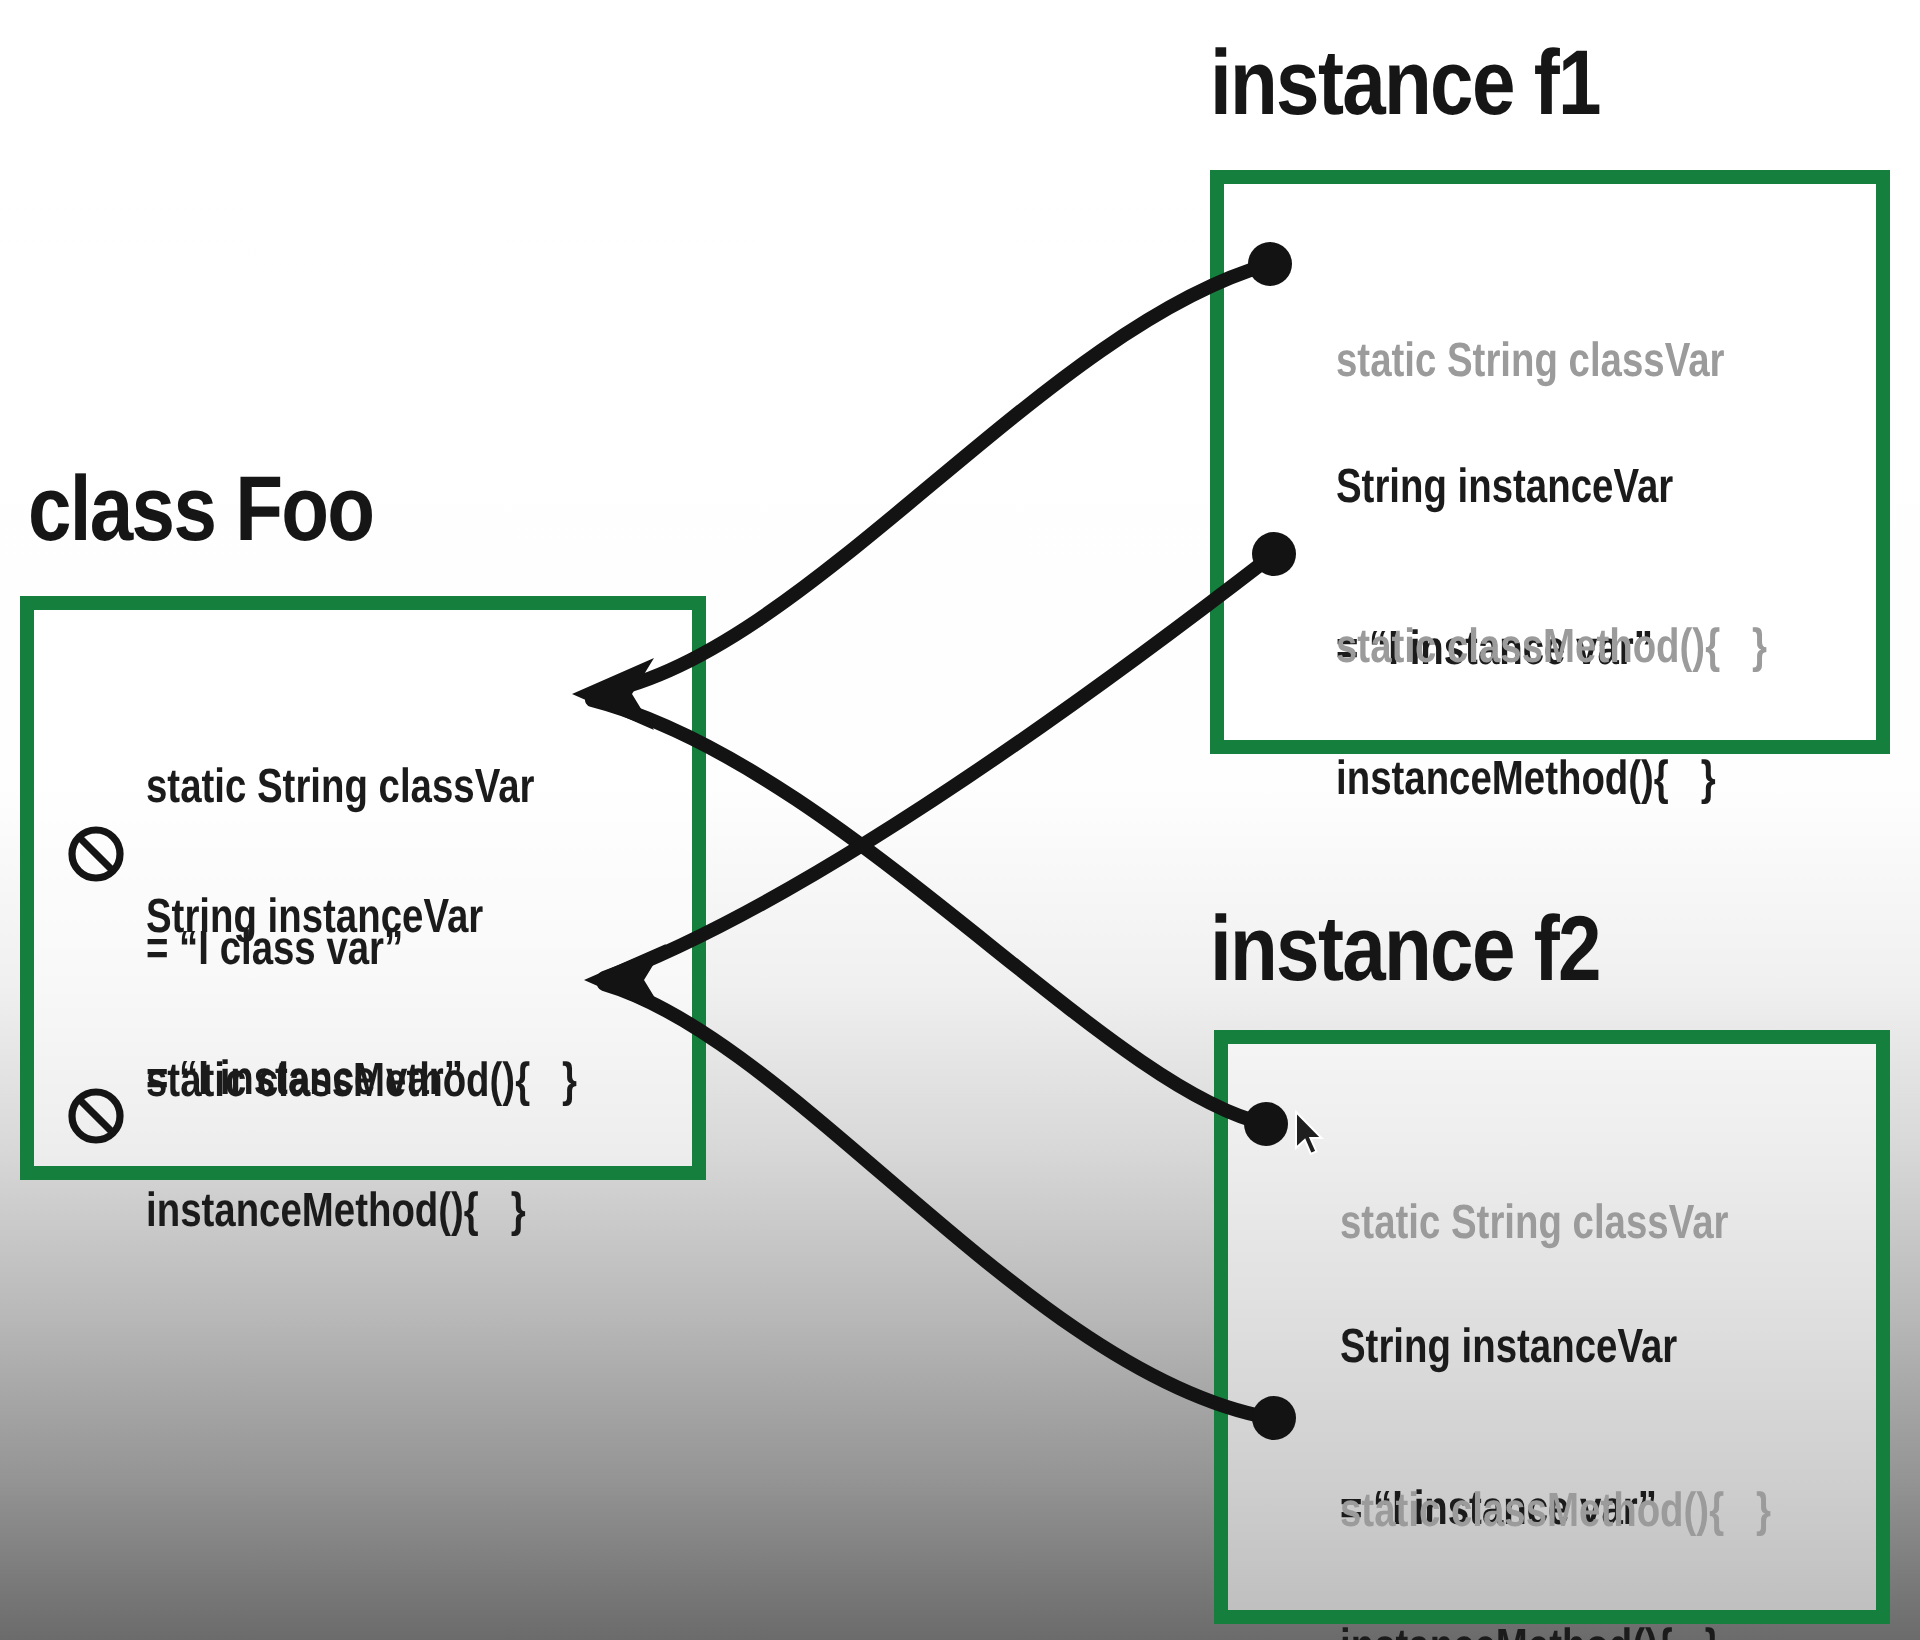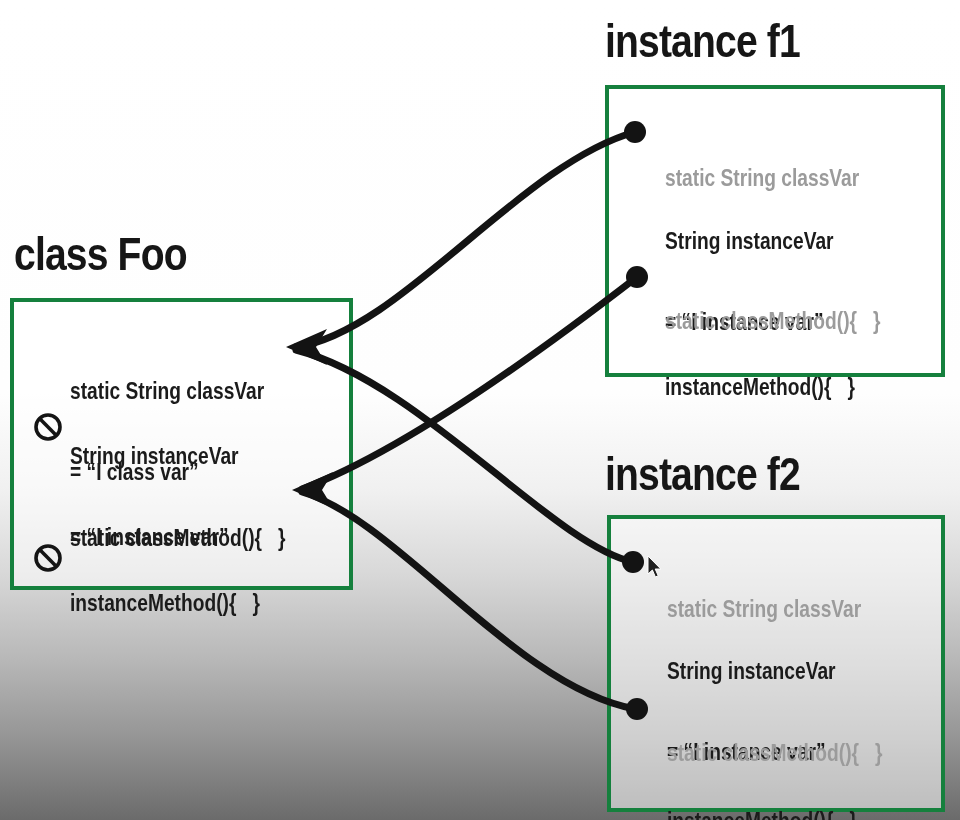--- a/index.html
+++ b/index.html
@@ -12,21 +12,21 @@
   }
   .page{position:absolute;inset:0;}
   .title{
     position:absolute;
     font-size:46px;font-weight:bold;color:#161616;
     letter-spacing:-1px;line-height:1;white-space:pre;
     transform:scaleX(0.85);transform-origin:left top;
   }
   .box{
     position:absolute;
-    border:4px solid #15803d;
+    border:7px solid #15803d;
     background:rgba(255,255,255,0.55);
     box-sizing:border-box;
   }
   .row{
     position:absolute;left:56px;
     font-size:24px;font-weight:bold;line-height:27px;
     color:#1b1b1b;white-space:pre;
     transform:scaleX(0.8);transform-origin:left top;
   }
   .row.gray{color:#9b9b9b;}

